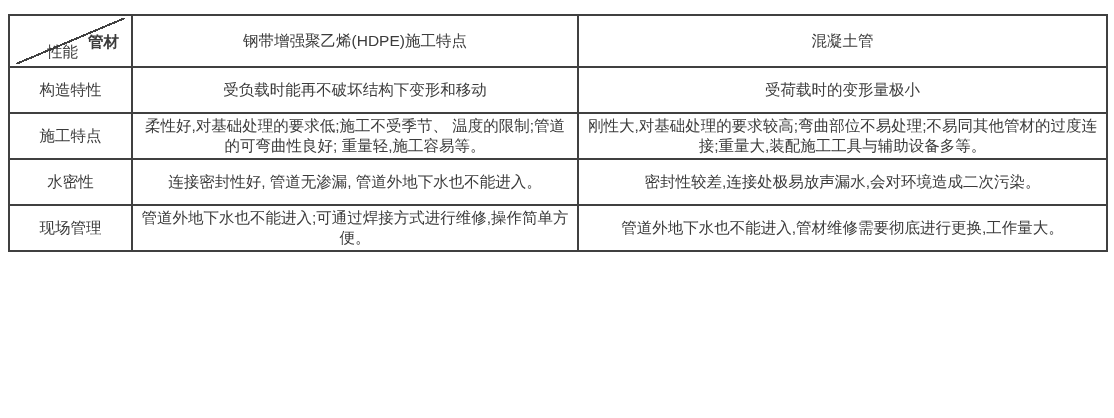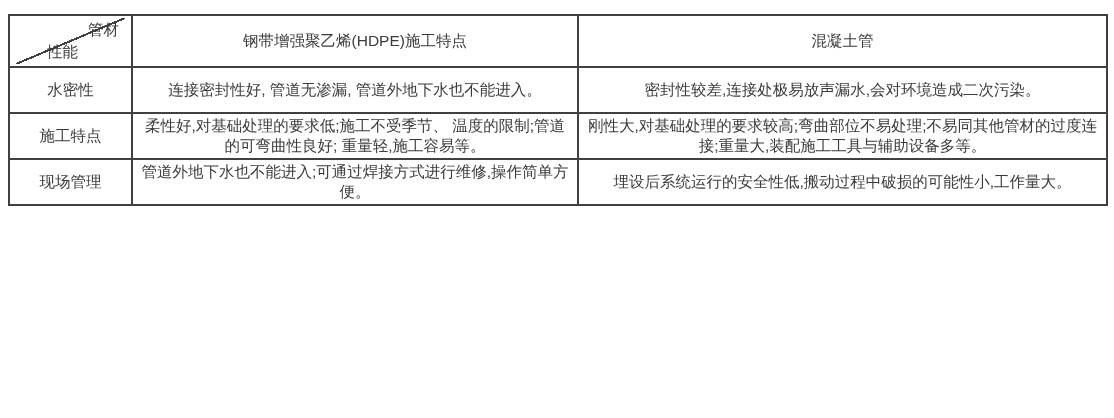--- a/index.html
+++ b/index.html
@@ -47,23 +47,24 @@
     width: 100%;
     height: 46px;
     background-image: linear-gradient(to bottom right,
       transparent calc(50% - 1px),
       #404040 calc(50% - 1px),
       #404040 calc(50% + 1px),
       transparent calc(50% + 1px));
   }
   .corner-tr {
     position: absolute;
-    top: 2px;
+    top: 14px;
     right: 6px;
     font-size: 15.5px;
+    font-weight: bold;
   }
   .corner-bl {
     position: absolute;
     bottom: 2px;
     left: 16px;
     font-size: 15.5px;
     margin-left: 15px;
   }
 </style>
 </head>
@@ -82,35 +83,40 @@
           <div class="corner-inner">
             <span class="corner-tr">管材</span>
             <span class="corner-bl">性能</span>
           </div>
         </td>
         <td>钢带增强聚乙烯(HDPE)施工特点</td>
         <td>混凝土管</td>
       </tr>
 
 
+      <tr>
+        <td>构造特性</td>
+        <td>受负载时能再不破坏结构下变形和移动</td>
+        <td>受荷载时的变形量极小</td>
+      </tr>
 
+
+      <tr>
+        <td>施工特点</td>
+        <td>柔性好,对基础处理的要求低;施工不受季节、 温度的限制;管道的可弯曲性良好; 重量轻,施工容易等。</td>
+        <td>刚性大,对基础处理的要求较高;弯曲部位不易处理;不易同其他管材的过度连接;重量大,装配施工工具与辅助设备多等。</td>
+      </tr>
 
       <tr>
         <td>水密性</td>
         <td>连接密封性好, 管道无渗漏, 管道外地下水也不能进入。</td>
         <td>密封性较差,连接处极易放声漏水,会对环境造成二次污染。</td>
       </tr>
 
-      <tr>
-        <td>施工特点</td>
-        <td>柔性好,对基础处理的要求低;施工不受季节、 温度的限制;管道的可弯曲性良好; 重量轻,施工容易等。</td>
-        <td>刚性大,对基础处理的要求较高;弯曲部位不易处理;不易同其他管材的过度连接;重量大,装配施工工具与辅助设备多等。</td>
-      </tr>
-
 
       <tr>
         <td>现场管理</td>
         <td>管道外地下水也不能进入;可通过焊接方式进行维修,操作简单方便。</td>
-        <td>埋设后系统运行的安全性低,搬动过程中破损的可能性小,工作量大。</td>
+        <td>管道外地下水也不能进入,管材维修需要彻底进行更换,工作量大。</td>
       </tr>
     </tbody>
   </table>
 </div>
 
 </body></html>

